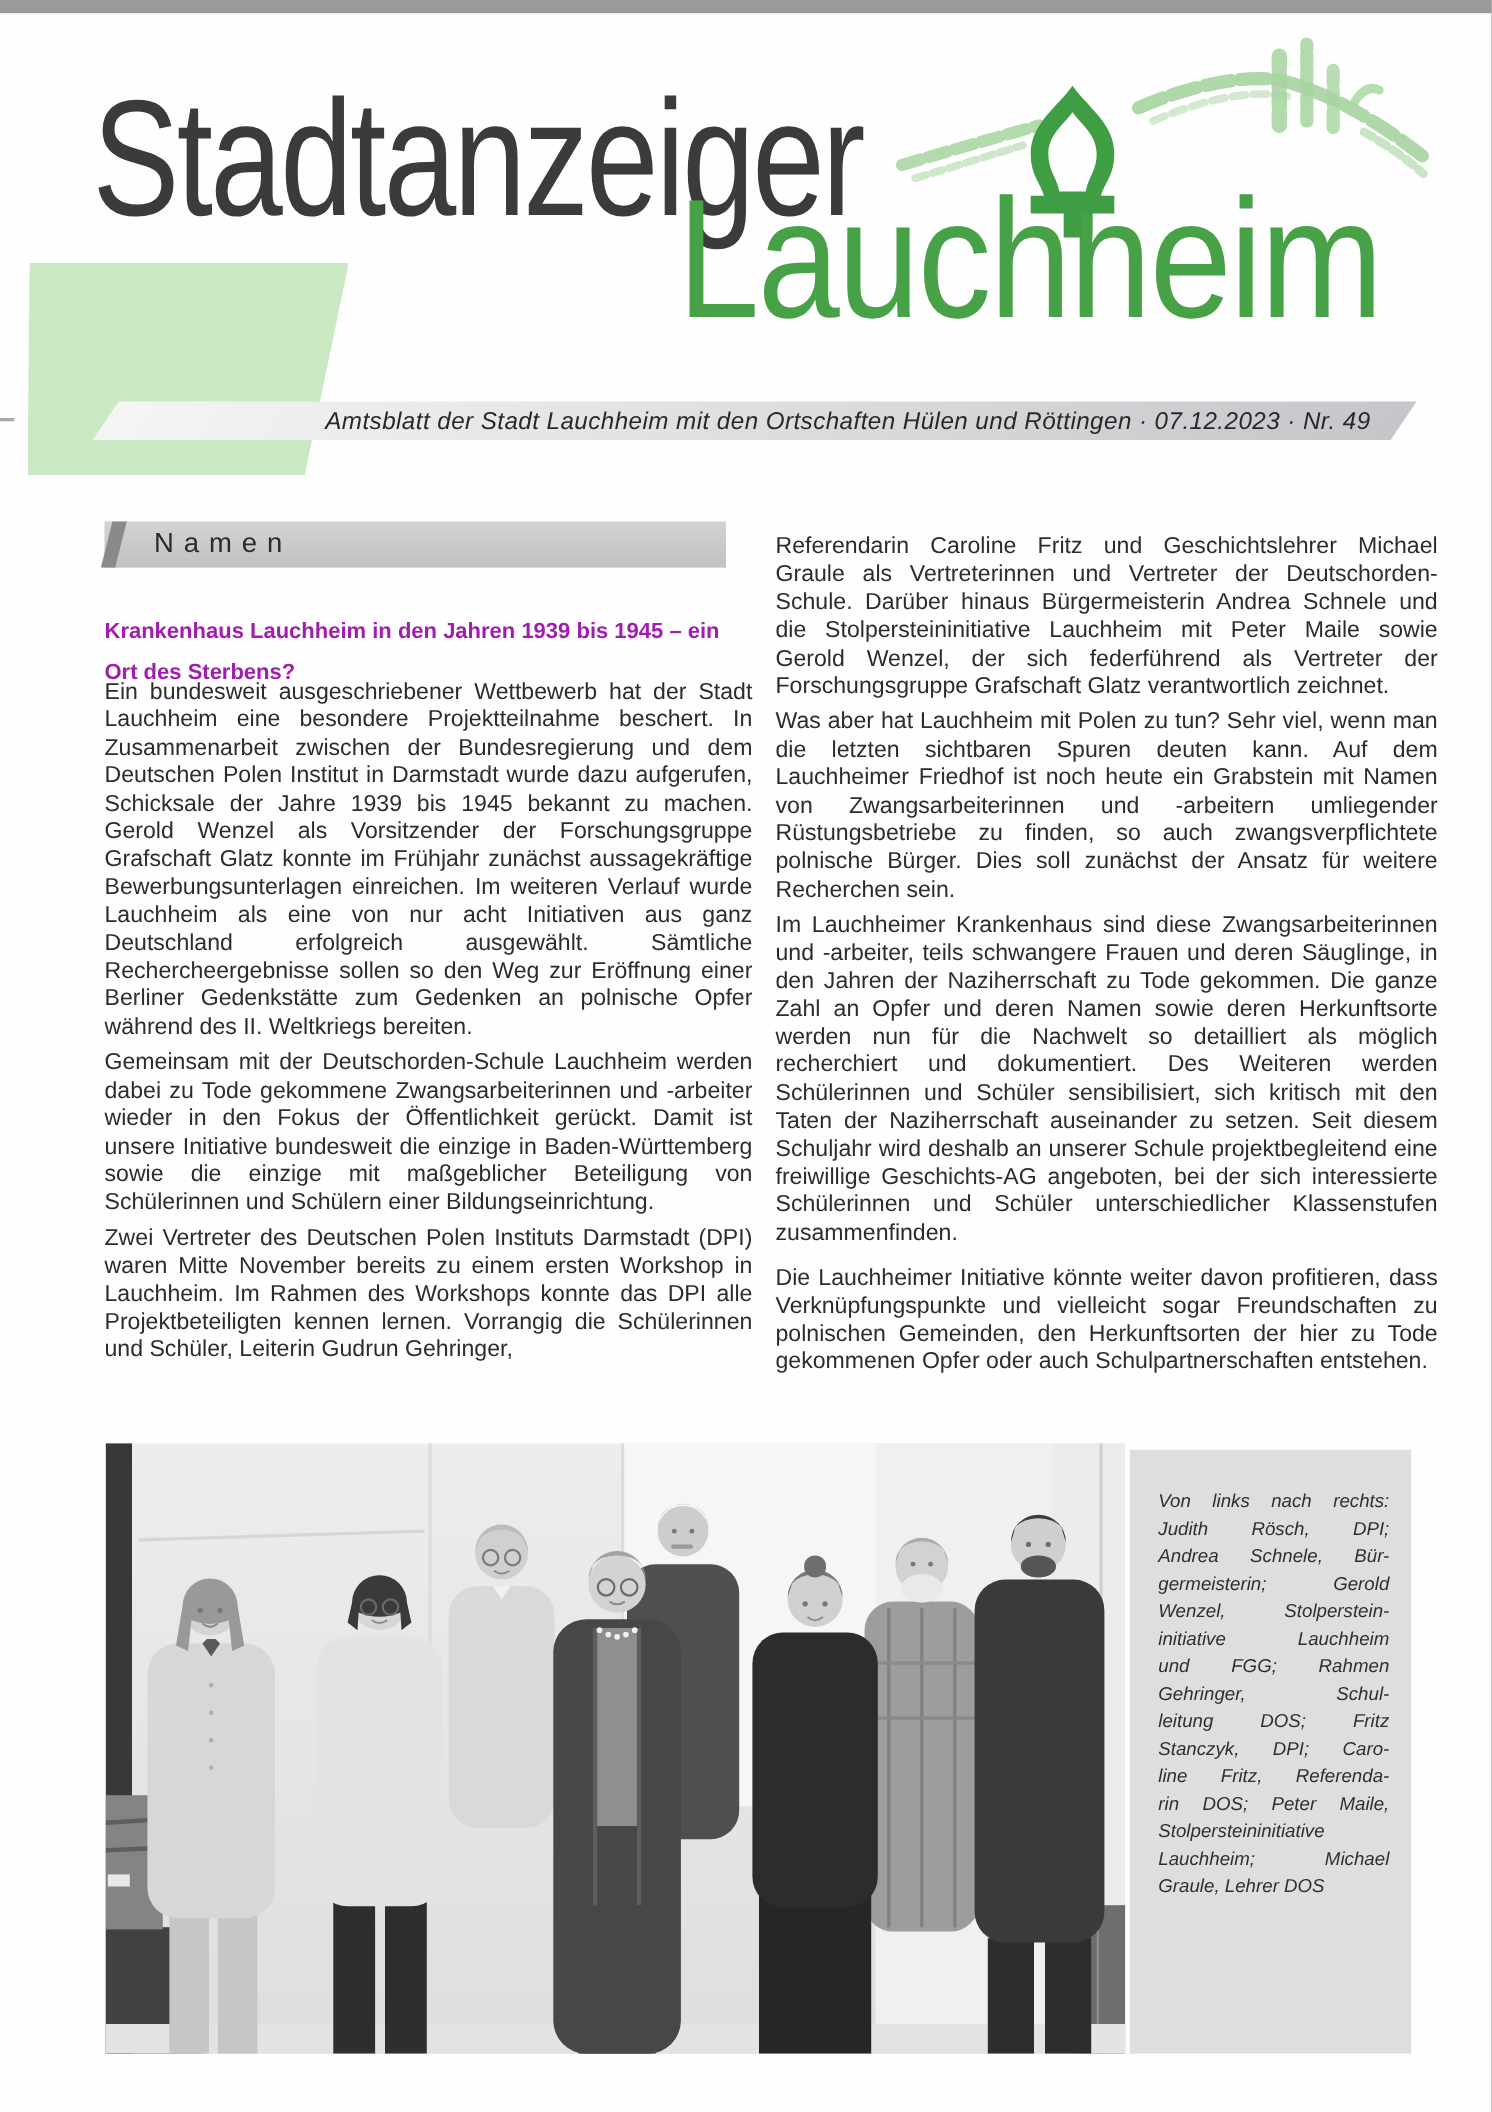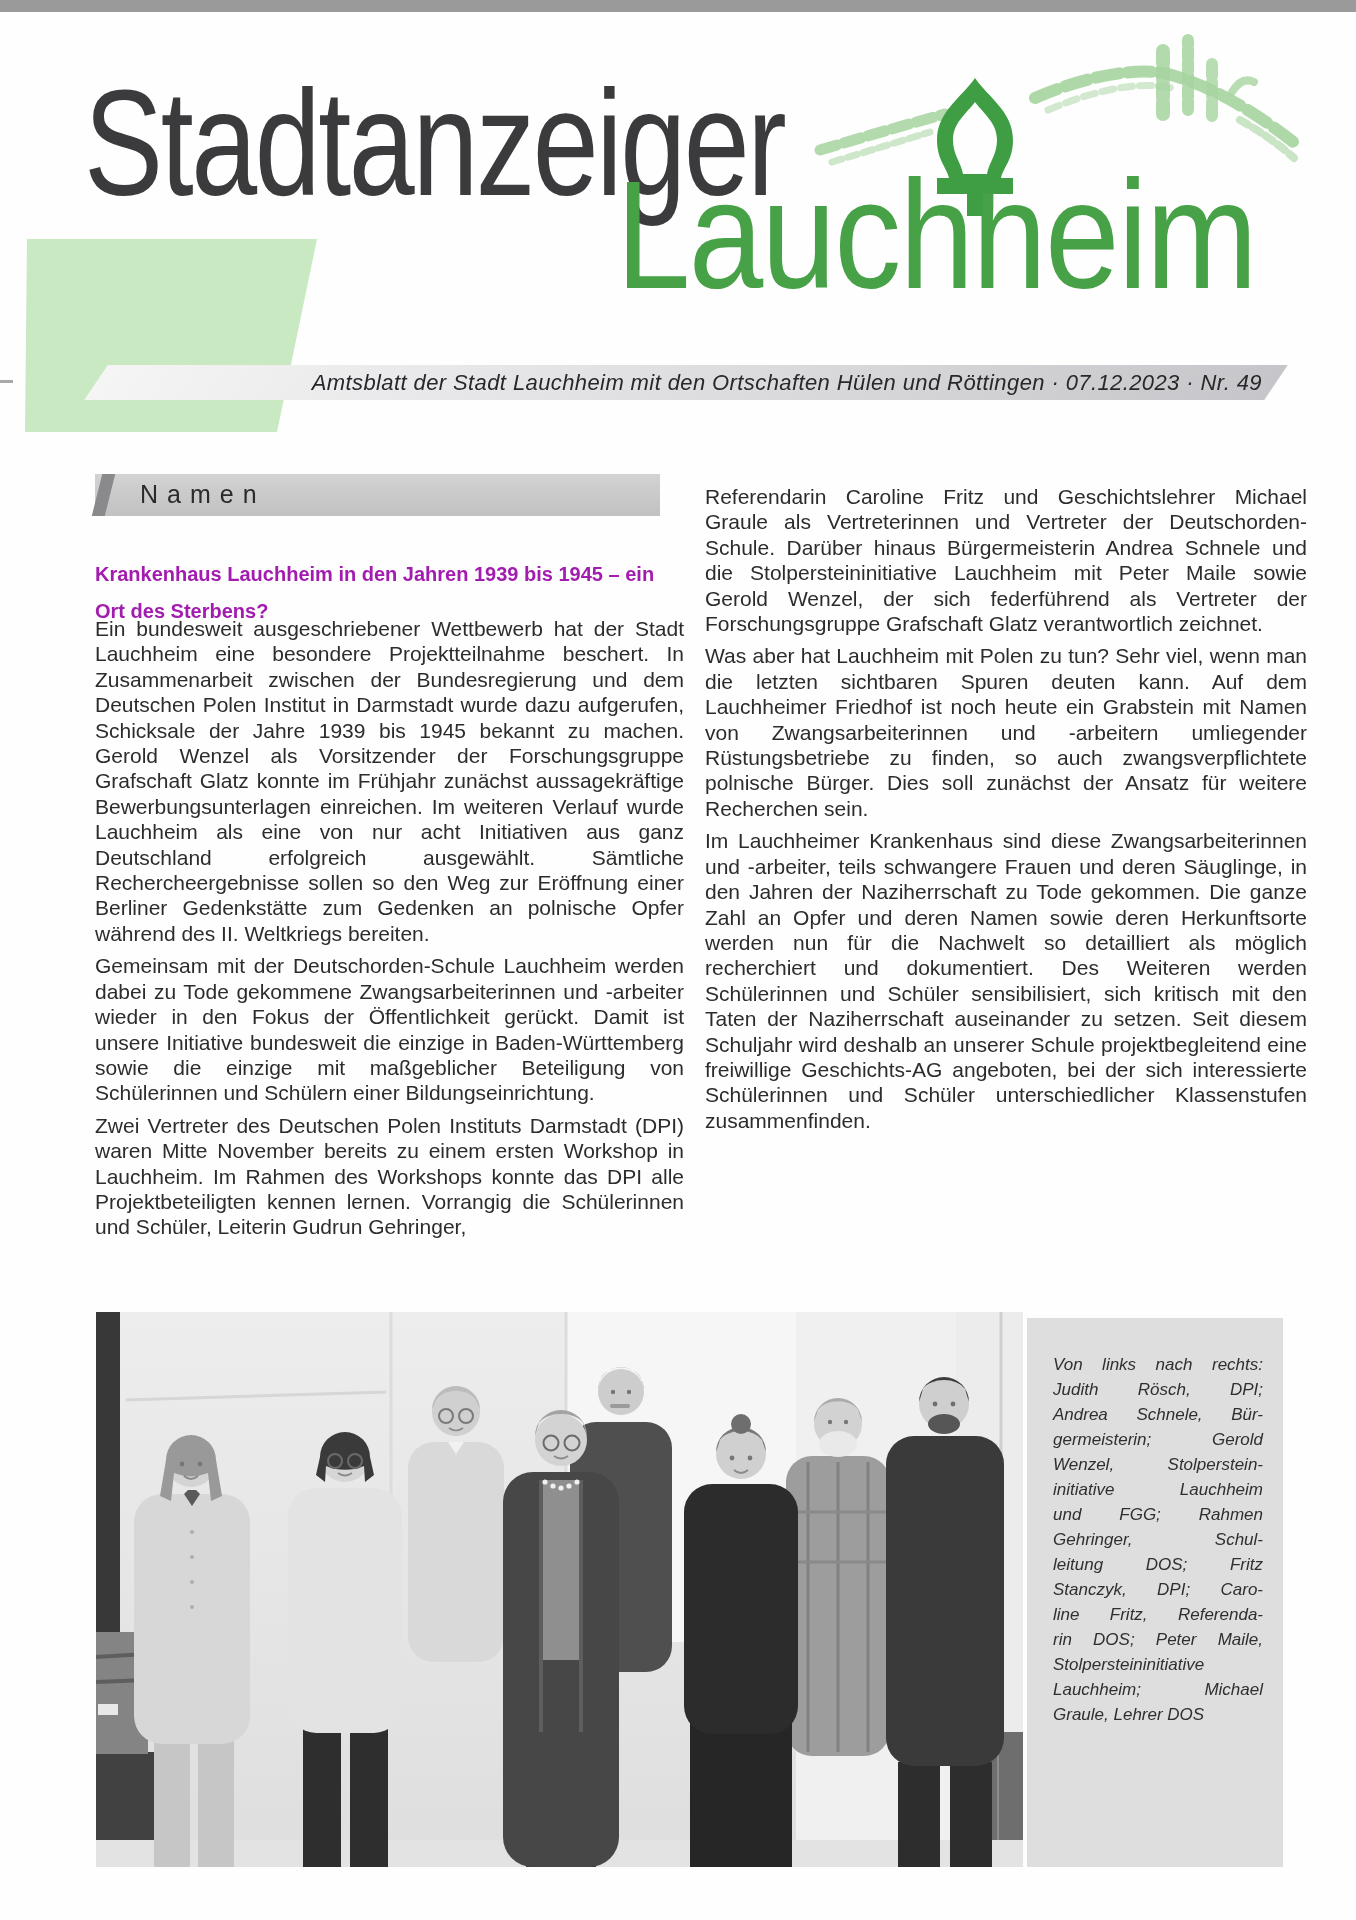--- a/index.html
+++ b/index.html
@@ -23,21 +23,21 @@
     position:absolute;left:25px;top:227px;width:292px;height:193px;
     background:#c9e9c2;
     clip-path:polygon(2px 0,292px 0,252px 193px,0 193px);
   }
   .subtitle-bar{
     position:absolute;left:96px;top:353px;width:1180px;height:35px;
     background:linear-gradient(to right,#f5f5f6 0%,#e3e3e5 40%,#c6c6ca 100%);
     transform:skewX(-34deg);
   }
   .subtitle-text{
-    position:absolute;left:112px;top:353px;width:1150px;height:35px;
+    position:absolute;left:96px;top:353px;width:1150px;height:35px;
     font-style:italic;font-size:22px;line-height:35px;color:#28282a;
     text-align:right;letter-spacing:.4px;white-space:nowrap;
   }
   .scan-mark{position:absolute;left:0;top:368px;width:13px;height:3px;background:#a9a9a9;}
   
   .section-bar{
     position:absolute;left:95px;top:462px;width:565px;height:42px;
     background:linear-gradient(to bottom,#d3d3d3,#c1c1c1);
   }
   .section-slash{
@@ -114,20 +114,21 @@
 
   <div class="col col-left">
     <p>Ein bundesweit ausgeschriebener Wettbewerb hat der Stadt Lauchheim eine besondere Projektteilnahme beschert. In Zusammenarbeit zwischen der Bundesregierung und dem Deutschen Polen Institut in Darmstadt wurde dazu aufgerufen, Schicksale der Jahre 1939 bis 1945 bekannt zu machen. Gerold Wenzel als Vorsitzender der Forschungsgruppe Grafschaft Glatz konnte im Frühjahr zunächst aussagekräftige Bewerbungsunterlagen einreichen. Im weiteren Verlauf wurde Lauchheim als eine von nur acht Initiativen aus ganz Deutschland erfolgreich ausgewählt. Sämtliche Rechercheergebnisse sollen so den Weg zur Eröffnung einer Berliner Gedenkstätte zum Gedenken an polnische Opfer während des II. Weltkriegs bereiten.</p>
     <p>Gemeinsam mit der Deutschorden-Schule Lauchheim werden dabei zu Tode gekommene Zwangsarbeiterinnen und -arbeiter wieder in den Fokus der Öffentlichkeit gerückt. Damit ist unsere Initiative bundesweit die einzige in Baden-Württemberg sowie die einzige mit maßgeblicher Beteiligung von Schülerinnen und Schülern einer Bildungseinrichtung.</p>
     <p>Zwei Vertreter des Deutschen Polen Instituts Darmstadt (DPI) waren Mitte November bereits zu einem ersten Workshop in Lauchheim. Im Rahmen des Workshops konnte das DPI alle Projektbeteiligten kennen lernen. Vorrangig die Schülerinnen und Schüler, Leiterin Gudrun Gehringer,</p>
   </div>
   <div class="col col-right">
     <p>Referendarin Caroline Fritz und Geschichtslehrer Michael Graule als Vertreterinnen und Vertreter der Deutschorden-Schule. Darüber hinaus Bürgermeisterin Andrea Schnele und die Stolpersteininitiative Lauchheim mit Peter Maile sowie Gerold Wenzel, der sich federführend als Vertreter der Forschungsgruppe Grafschaft Glatz verantwortlich zeichnet.</p>
     <p>Was aber hat Lauchheim mit Polen zu tun? Sehr viel, wenn man die letzten sichtbaren Spuren deuten kann. Auf dem Lauchheimer Friedhof ist noch heute ein Grabstein mit Namen von Zwangsarbeiterinnen und -arbeitern umliegender Rüstungsbetriebe zu finden, so auch zwangsverpflichtete polnische Bürger. Dies soll zunächst der Ansatz für weitere Recherchen sein.</p>
     <p>Im Lauchheimer Krankenhaus sind diese Zwangsarbeiterinnen und -arbeiter, teils schwangere Frauen und deren Säuglinge, in den Jahren der Naziherrschaft zu Tode gekommen. Die ganze Zahl an Opfer und deren Namen sowie deren Herkunftsorte werden nun für die Nachwelt so detailliert als möglich recherchiert und dokumentiert. Des Weiteren werden Schülerinnen und Schüler sensibilisiert, sich kritisch mit den Taten der Naziherrschaft auseinander zu setzen. Seit diesem Schuljahr wird deshalb an unserer Schule projektbegleitend eine freiwillige Geschichts-AG angeboten, bei der sich interessierte Schülerinnen und Schüler unterschiedlicher Klassenstufen zusammenfinden.</p>
+    <p class="gap-top">Die Lauchheimer Initiative könnte weiter davon profitieren, dass Verknüpfungspunkte und vielleicht sogar Freundschaften zu polnischen Gemeinden, den Herkunftsorten der hier zu Tode gekommenen Opfer oder auch Schulpartnerschaften entstehen.</p>
   </div>
 
   <div class="photo-wrap">
     <svg width="927" height="555" viewBox="0 0 927 555">
       <defs>
         <linearGradient id="wall" x1="0" y1="0" x2="0" y2="1">
           <stop offset="0" stop-color="#ededed"></stop>
             <stop offset="1" stop-color="#dedede"></stop>
         </linearGradient>
       </defs>

